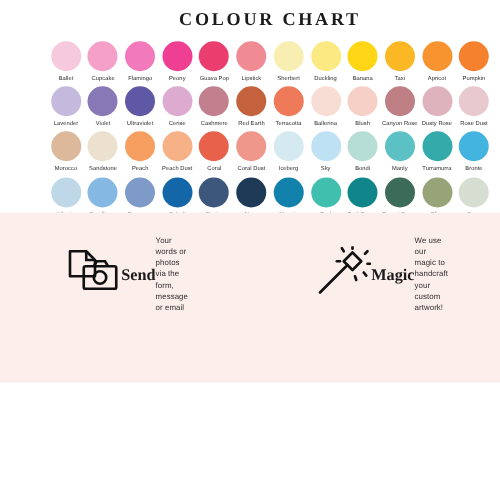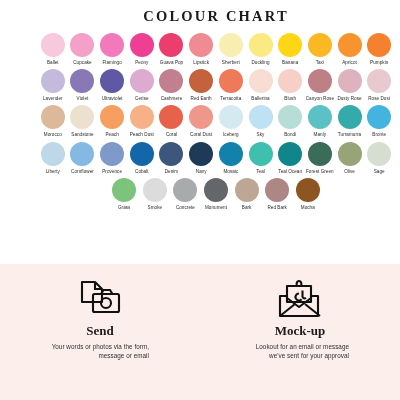--- a/index.html
+++ b/index.html
@@ -2,21 +2,21 @@
 <html><head>
 <meta charset="utf-8">
 <style>
   html,body{margin:0;padding:0;}
   body{
     width:400px;height:400px;
     background:#ffffff;
     font-family:"Liberation Sans", sans-serif;
     overflow:hidden;
   }
-  .page{position:relative;width:400px;height:400px;box-sizing:border-box;padding-left:32px;}
+  .page{position:relative;width:400px;height:306px;box-sizing:border-box;padding-left:32px;}
 
   
   .title{
     text-align:center;
     font-family:"Liberation Serif", serif;
     font-size:14.5px;
     font-weight:700;
     letter-spacing:2.2px;
     color:#1b1b1b;
     padding-top:9px;
@@ -64,23 +64,23 @@
     background:#fceeeb;
     display:flex;
     align-items:flex-start;
     justify-content:space-around;
     padding-top:14px;
     box-sizing:border-box;
   }
   .step{
     width:98px;
     display:flex;
-    flex-direction:column;
+    flex-direction:row;
     align-items:center;
-    text-align:right;
+    text-align:left;
   }
   .step-icon{
     height:42px;
     display:flex;
     align-items:center;
     justify-content:center;
   }
   .step-icon svg{display:block;}
   .step-title{
     font-family:"Liberation Serif", serif;
@@ -347,28 +347,30 @@
             <rect x="16" y="15" width="26" height="18" rx="1.5"></rect>
             <path d="M24 15 l2.5 -4 h6.5 l2.5 4"></path>
             <circle cx="29" cy="24" r="5"></circle>
           </svg>
         </div>
         <div class="step-title">Send</div>
         <div class="step-desc">Your words or photos via the form, message or email</div>
       </div>
       <div class="step">
         <div class="step-icon">
-          <svg width="48" height="40" viewBox="0 0 48 40" fill="none" stroke="#111" stroke-width="2.1" stroke-linejoin="round">
-            <path d="M23 2 a2.3 2.3 0 0 1 2.3 2.3 V7 h-4.6 V4.3 A2.3 2.3 0 0 1 23 2 Z"></path>
-            <rect x="11" y="7" width="24" height="16"></rect>
-            <path d="M23 14.5 a3.5 3.5 0 1 0 2.6 5.8"></path>
-            <path d="M26.5 11.5 v6.2 a2 2 0 0 0 3.4 1.1"></path>
-            <path d="M4 17 h7 v2 l12 9 l12 -9 v-2 h7 v20 H4 Z"></path>
-            <path d="M4 37 L19 25"></path>
-            <path d="M44 37 L29 25"></path>
+          <svg width="46" height="42" viewBox="0 0 46 42" fill="none" stroke="#111" stroke-width="2.1" stroke-linecap="round">
+            <path d="M5 37 L27 15"></path>
+            <path d="M24 12 l7 -7 l7 7 l-7 7 Z" stroke-linejoin="round"></path>
+            <path d="M31 2 v-1.5"></path>
+            <path d="M41 6 l2 -2"></path>
+            <path d="M43 14 h2"></path>
+            <path d="M40 21 l2 2.5"></path>
+            <path d="M33 24 l1 3"></path>
+            <path d="M24 4 l-1.5 -2.5"></path>
+            <path d="M21 12 h-2.5"></path>
           </svg>
         </div>
-        <div class="step-title">Mock-up</div>
-        <div class="step-desc">Lookout for an email or message we've sent for your approval</div>
+        <div class="step-title">Magic</div>
+        <div class="step-desc">We use our magic to handcraft your custom artwork!</div>
       </div>
     </div>
 
 </div>
 
 </body></html>

